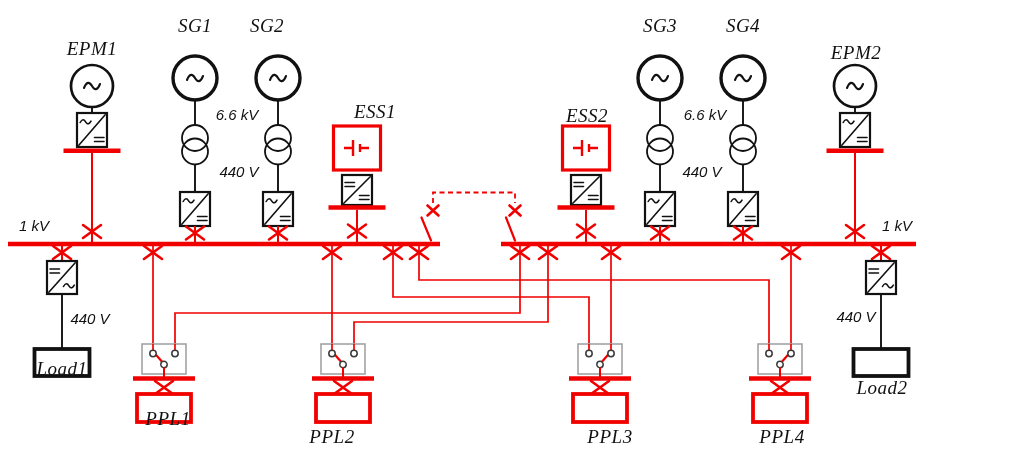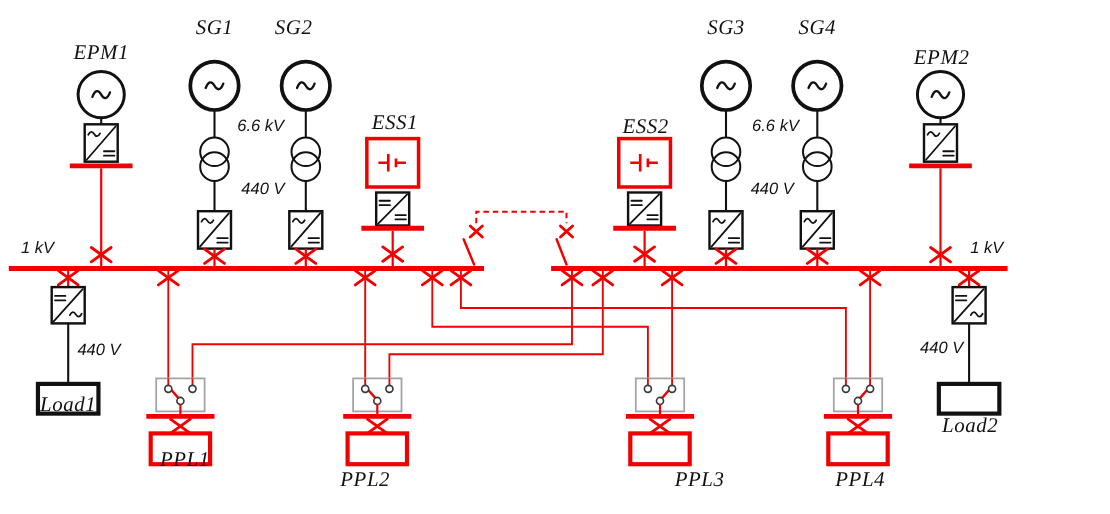--- a/index.html
+++ b/index.html
@@ -174,35 +174,35 @@
 
   <use href="#ppl-l" x="164"></use>
   <use href="#ppl-l" x="343"></use>
   <use href="#ppl-r" x="600"></use>
   <use href="#ppl-r" x="780"></use>
 </svg>
 
 <div class="lbl" style="left:92px;top:38px">EPM1</div>
 <div class="lbl" style="left:195px;top:15px">SG1</div>
 <div class="lbl" style="left:267px;top:15px">SG2</div>
-<div class="lbl" style="left:359px;top:101px">ESS1</div>
+<div class="lbl" style="left:375px;top:101px">ESS1</div>
 <div class="lbl" style="left:587px;top:105px">ESS2</div>
 <div class="lbl" style="left:660px;top:15px">SG3</div>
 <div class="lbl" style="left:743px;top:15px">SG4</div>
 <div class="lbl" style="left:856px;top:42px">EPM2</div>
 
 <div class="vlbl" style="left:34px;top:217px">1 kV</div>
 <div class="vlbl" style="left:897px;top:217px">1 kV</div>
 <div class="vlbl" style="left:237px;top:106px">6.6 kV</div>
 <div class="vlbl" style="left:239px;top:163px">440 V</div>
 <div class="vlbl" style="left:705px;top:106px">6.6 kV</div>
 <div class="vlbl" style="left:702px;top:163px">440 V</div>
 <div class="vlbl" style="left:90px;top:310px">440 V</div>
 <div class="vlbl" style="left:856px;top:308px">440 V</div>
 
 <div class="lbl" style="left:62px;top:358px">Load1</div>
 <div class="lbl" style="left:882px;top:377px">Load2</div>
 <div class="lbl" style="left:168px;top:408px">PPL1</div>
 <div class="lbl" style="left:332px;top:426px">PPL2</div>
-<div class="lbl" style="left:636px;top:426px">PPL3</div>
+<div class="lbl" style="left:610px;top:426px">PPL3</div>
 <div class="lbl" style="left:782px;top:426px">PPL4</div>
 
 </div>
 
 </body></html>

